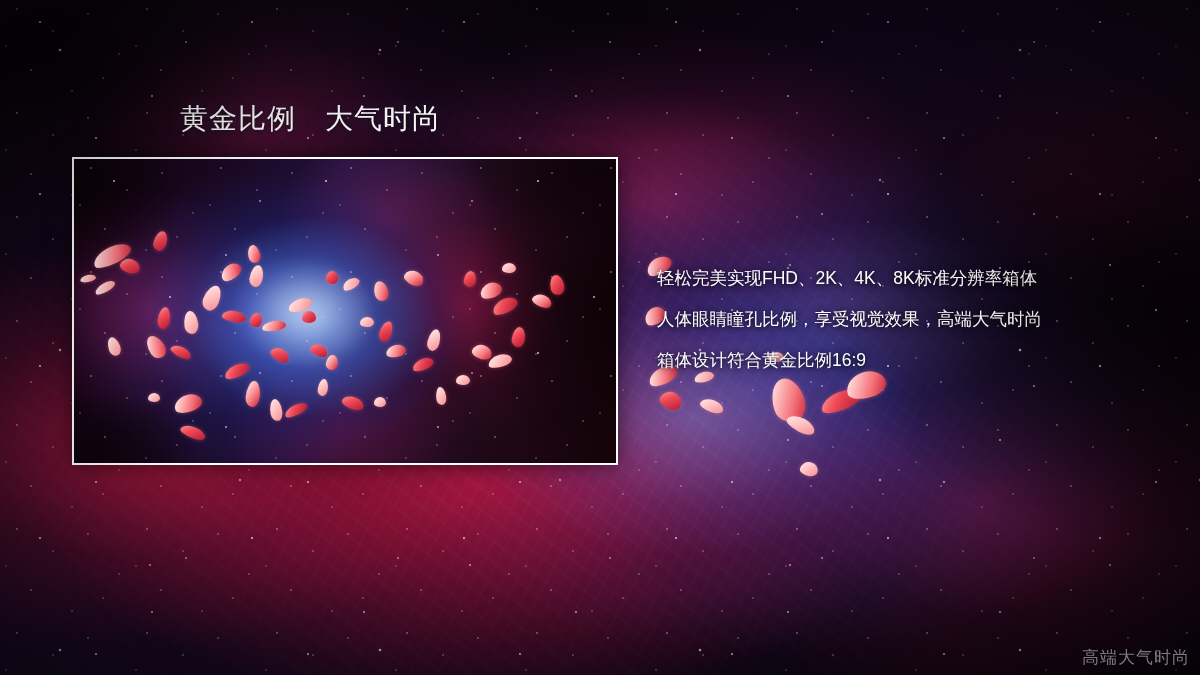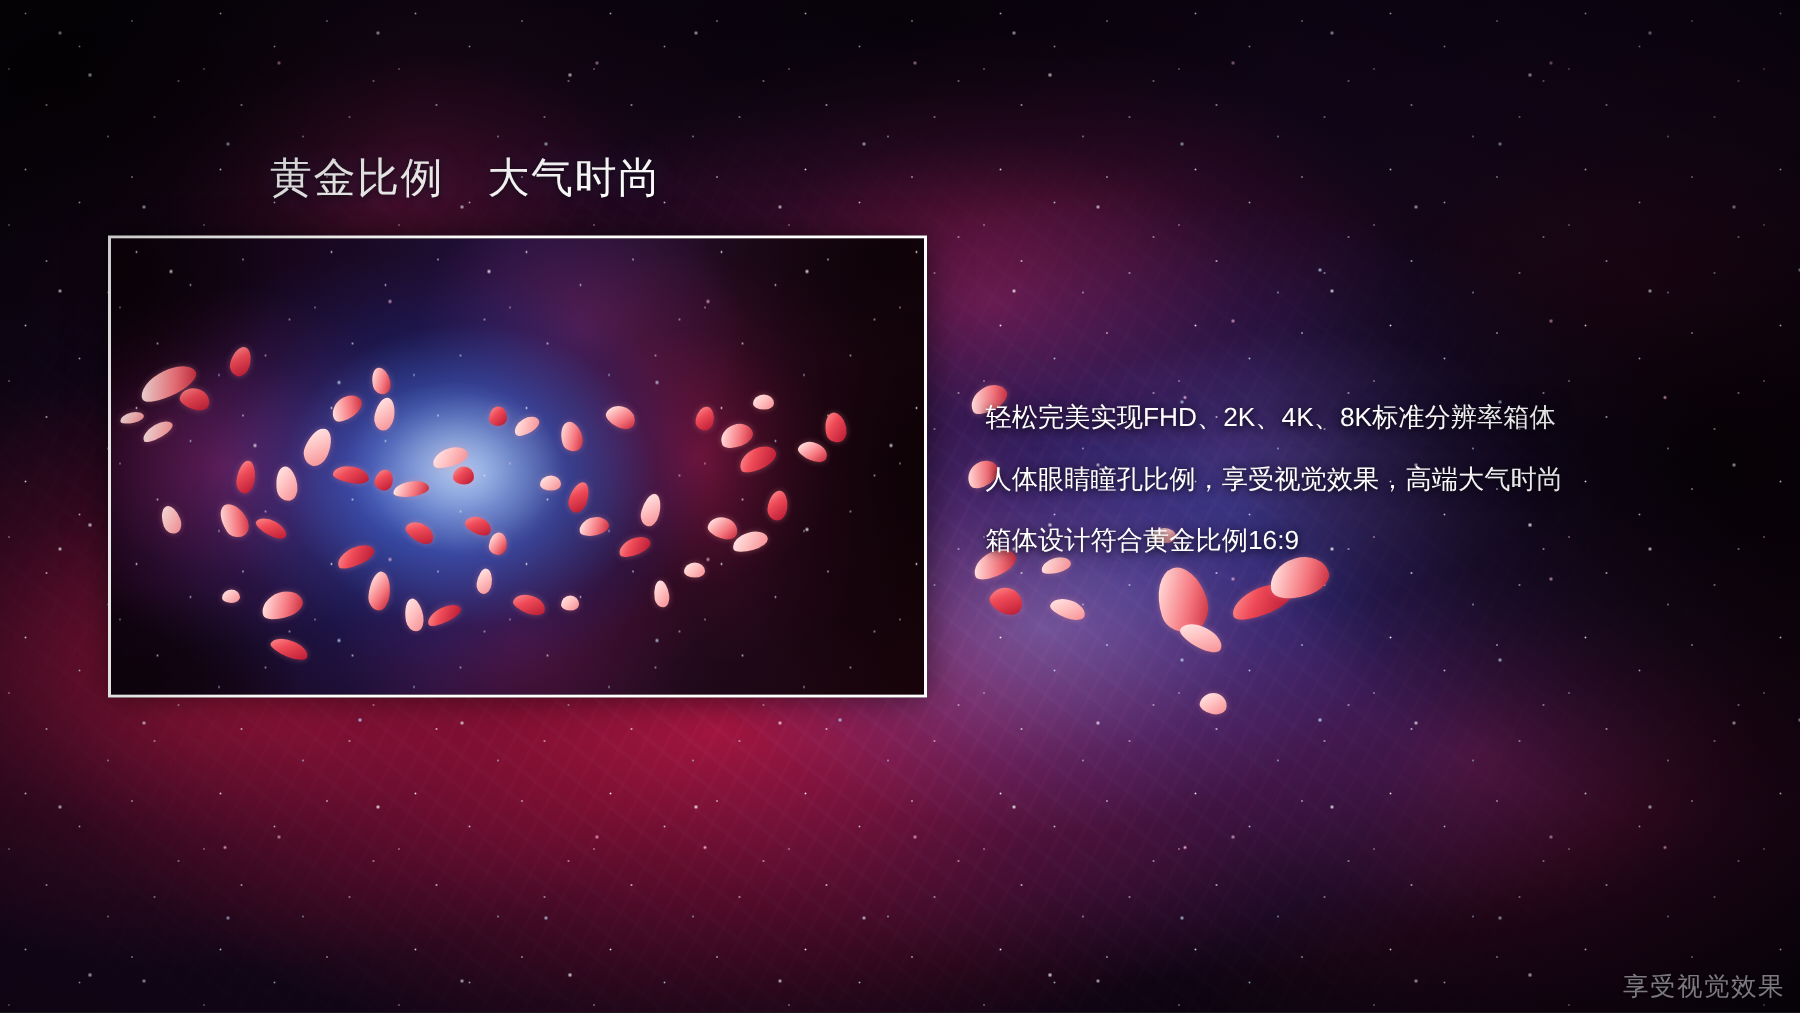--- a/index.html
+++ b/index.html
@@ -234,14 +234,14 @@
     </div>
 
   <div id="body-text">
     <div class="line">轻松完美实现FHD、2K、4K、8K标准分辨率箱体</div>
     <div class="line">人体眼睛瞳孔比例，享受视觉效果，高端大气时尚</div>
     <div class="line">箱体设计符合黄金比例16:9</div>
   </div>
 
   <div class="vig"></div>
 
-  <div id="watermark">享受视觉效果</div>
+  <div id="watermark">高端大气时尚</div>
 </div>
 
 </body></html>

